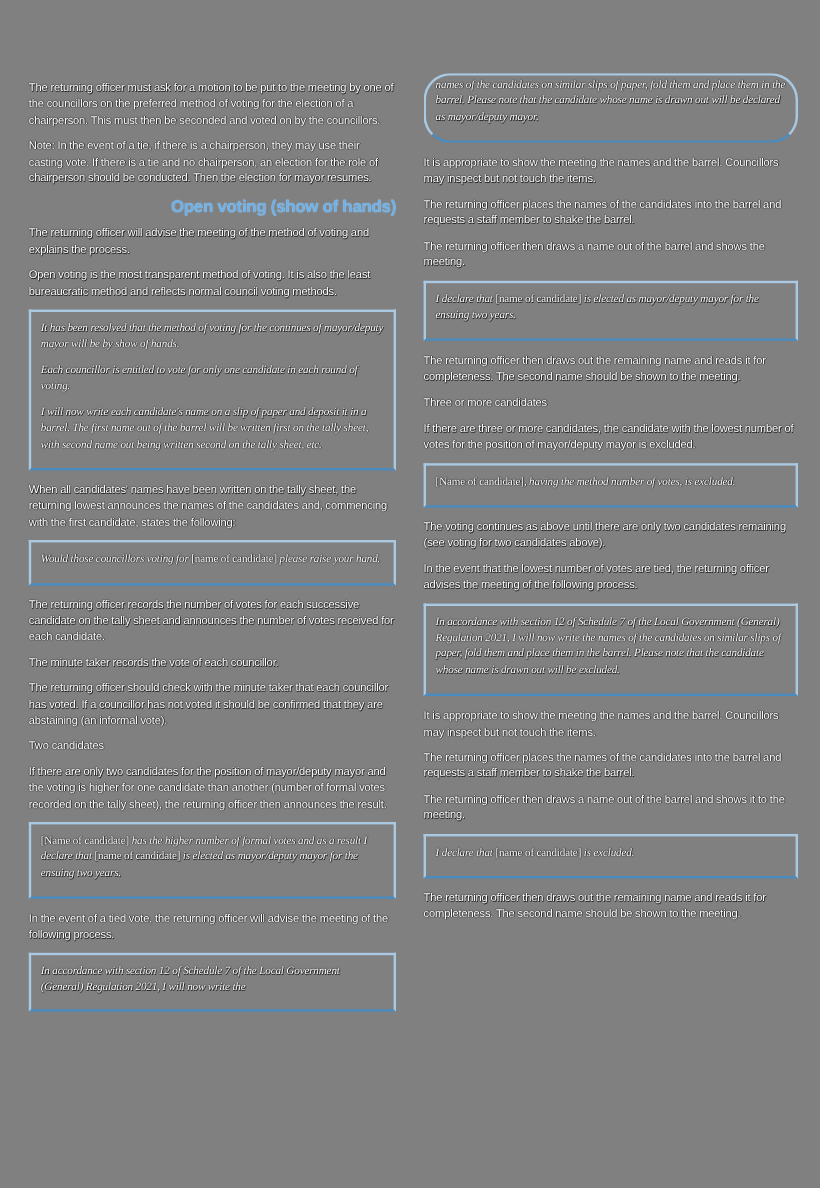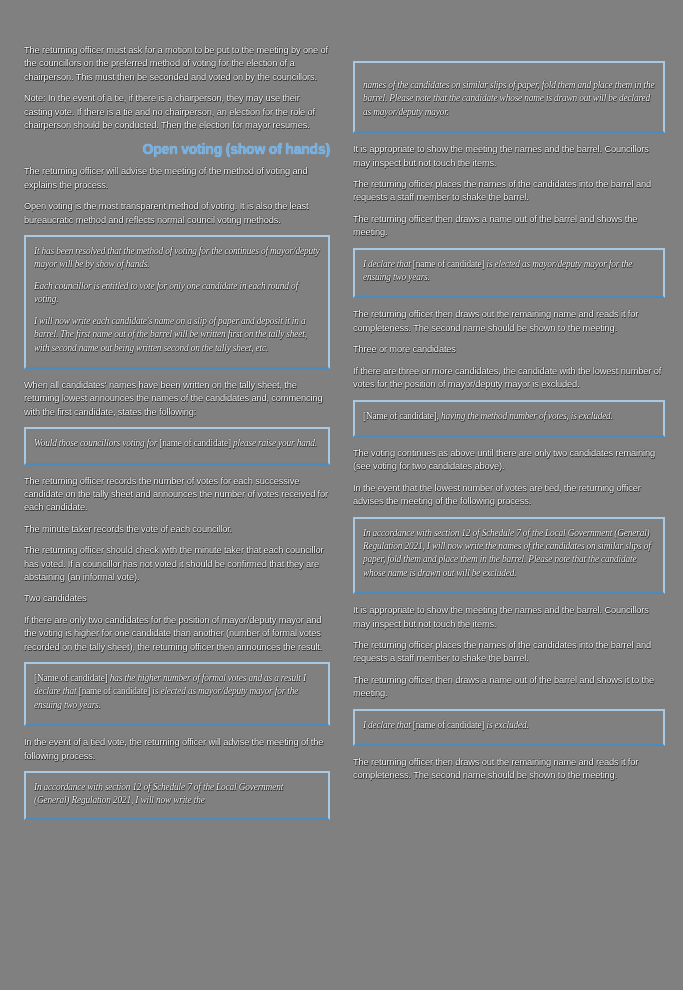--- a/index.html
+++ b/index.html
@@ -7,21 +7,21 @@
     width: 683px; height: 990px; overflow: hidden;
     background: #808080;
     font-family: "Liberation Sans", sans-serif;
     color: #ffffff;
     position: relative;
   }
   .page {
     position: absolute; left: 0; top: 0; width: 683px; height: 990px;
   }
   .col {
-    position: absolute; top: 44px;
+    position: absolute; top: 67px;
   }
   .col-left { left: 24px; width: 306px; }
   .col-right { left: 353px; width: 312px; top: 61px; }
   p, .box p {
     margin: 0 0 8px 0;
     font-size: 9.3px;
     line-height: 13.4px;
     text-shadow: 0 0 1px #1a1a1a, 0 0 1px #1a1a1a, 0.5px 0.5px 0 #222;
     letter-spacing: -0.15px;
   }
@@ -39,21 +39,21 @@
   .box {
     border-top: 2px solid #a9c9e2;
     border-left: 2px solid #a9c9e2;
     border-right: 2px solid #a9c9e2;
     border-bottom: 2px solid #4a8cc0;
     padding: 8px 8px 4px 8px;
     margin: 0 0 10px 0;
   }
   .box p { font-style: italic; font-family: "Liberation Serif", serif; font-size: 9.3px; }
   .box p .upright { font-style: normal; font-family: Liberation Serif, serif; }
-  .box.top-cont { border-top: 2px solid #a9c9e2; padding-top: 16px; }
+  .box.top-cont { border-top: 2px solid #a9c9e2; padding-top: 2px; border-radius: 22px; }
   .box.bottom-cut { margin-bottom: 0; padding-bottom: 2px; }
 </style>
 </head>
 <body>
 
 <div class="page">
 
   <div class="col col-left">
     <p>The returning officer must ask for a motion to be put to the meeting by one of the councillors on the preferred method of voting for the election of a chairperson. This must then be seconded and voted on by the councillors.</p>
     <p>Note: In the event of a tie, if there is a chairperson, they may use their casting vote. If there is a tie and no chairperson, an election for the role of chairperson should be conducted. Then the election for mayor resumes.</p>

